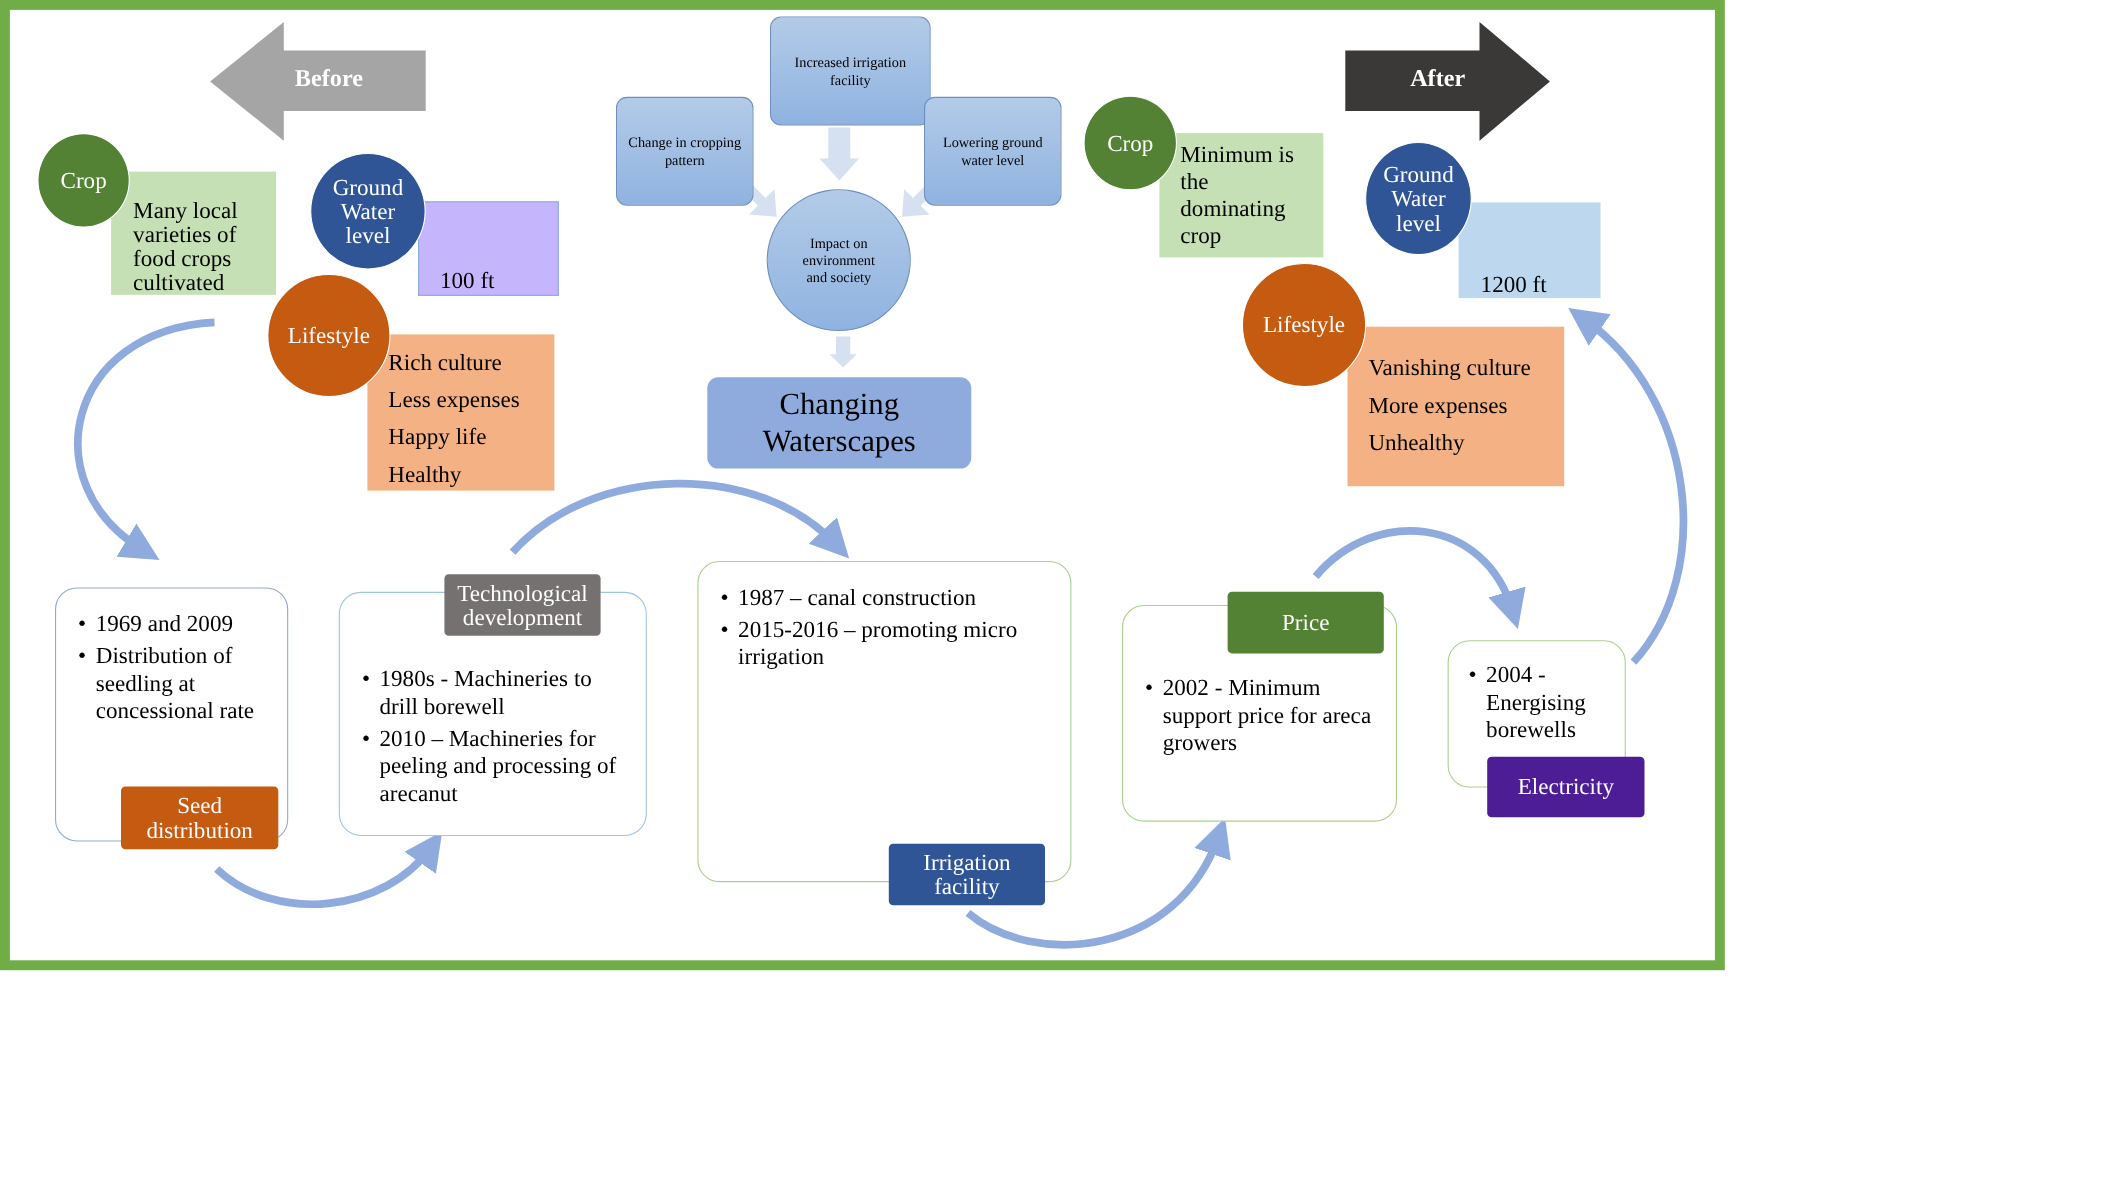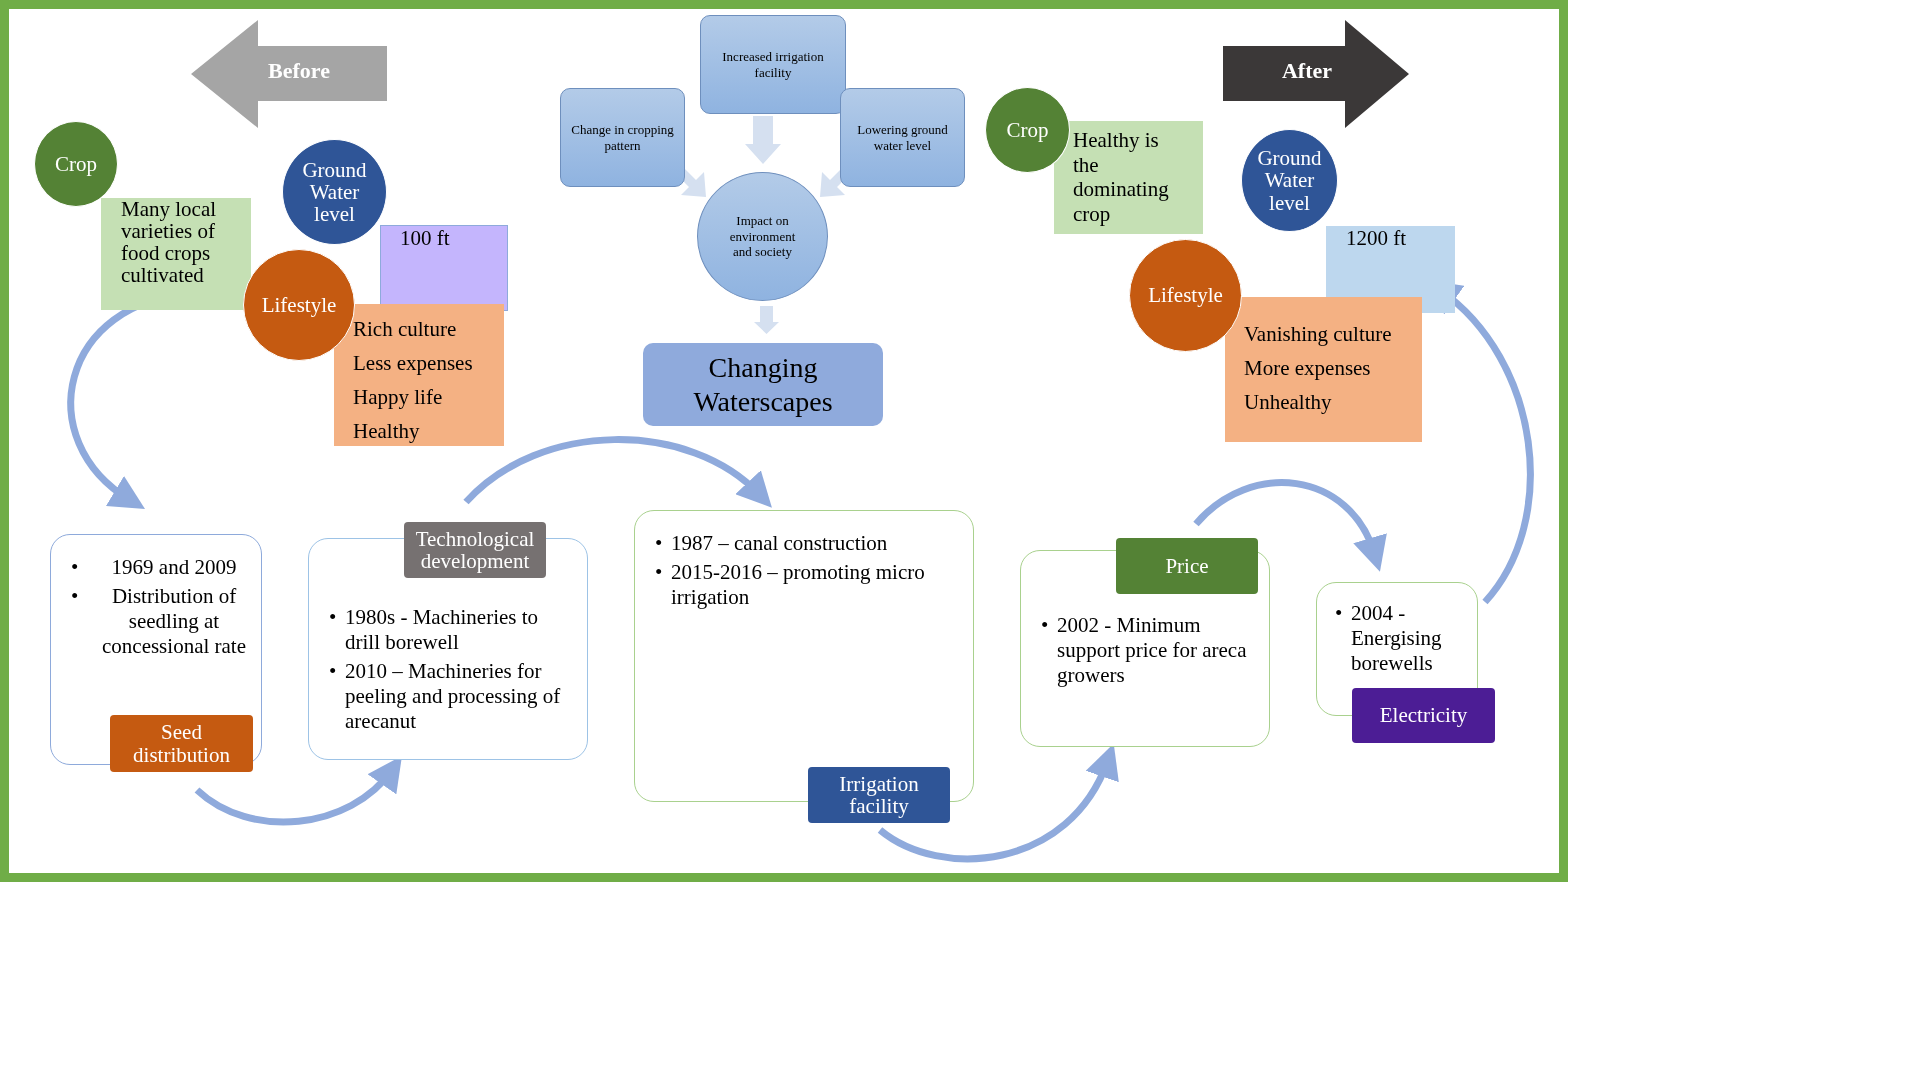--- a/index.html
+++ b/index.html
@@ -4,21 +4,21 @@
 <style>
   html, body { margin: 0; padding: 0; background: #ffffff; }
   body { width: 1568px; height: 882px; position: relative; overflow: hidden;
          font-family: "Liberation Serif", "DejaVu Serif", serif; color: #000; }
   .frame { position: absolute; left: 0; top: 0; width: 1568px; height: 882px;
            box-sizing: border-box; border: 9px solid #70ad47; }
   .abs { position: absolute; box-sizing: border-box; }
   svg.layer { position: absolute; left: 0; top: 0; }
   .circle { border-radius: 50%; display: flex; align-items: center; justify-content: center;
             text-align: center; color: #fff; line-height: 1.05; }
-  .tb { display: flex; align-items: flex-start; margin-top: 42px; }
+  .tb { display: flex; align-items: flex-end; }
   .rect-text { line-height: 1.05; }
   .bul { margin: 0; padding: 0; list-style: none; }
   .bul li { position: relative; padding-left: 16px; }
   .bul li::before { content: "\2022"; position: absolute; left: 0; }
   .tag { border-radius: 4px; color: #fff; text-align: center; display: flex; align-items: center;
          justify-content: center; line-height: 1.05; }
   .card { border-radius: 20px; background: #fff; }
   .bluebox { border-radius: 10px; border: 1px solid #6e8fbd;
              background: linear-gradient(#b3cbe8, #8fb3e0); display: flex; align-items: center;
              justify-content: center; text-align: center; font-size: 13px; line-height: 1.2; }
@@ -97,21 +97,21 @@
 </div>
 <div class="abs bluebox" style="left:697px; top:172px; width:131px; height:129px; border-radius:50%;">
   <span style="width:80px;">Impact on environment and society</span>
 </div>
 <div class="abs" style="left:643px; top:343px; width:240px; height:83px; border-radius:10px; background:#8faadc; text-align:center; font-size:28px; line-height:34px; padding-top:8px;">
   <div>Changing</div>
   <div>Waterscapes</div>
 </div>
 
 <div class="abs rect-text" style="left:1054px; top:121px; width:149px; height:113px; background:#c5e0b4; padding:7px 0 0 19px; font-size:21px; line-height:24.5px;">
-  <div>Healthy  is</div>
+  <div>Minimum  is</div>
   <div>the</div>
   <div>dominating</div>
   <div>crop</div>
 </div>
 <div class="abs circle" style="left:985px; top:87px; width:85px; height:86px; background:#548235; border:1px solid #fff; font-size:21px;">
   <span>Crop</span>
 </div>
 
 <div class="abs tb" style="left:1326px; top:184px; width:129px; height:87px; background:#bdd7ee; padding-left:20px; font-size:21px;">
   <span>1200 ft</span>
@@ -126,21 +126,21 @@
 
 <div class="abs" style="left:1225px; top:297px; width:197px; height:145px; background:#f4b183; padding:20px 0 0 19px; font-size:21px; line-height:34px;">
   <div>Vanishing culture</div>
   <div>More expenses</div>
   <div>Unhealthy</div>
 </div>
 <div class="abs circle" style="left:1129px; top:239px; width:113px; height:113px; background:#c55a11; border:1px solid #fff; font-size:21px;">
   <span>Lifestyle</span>
 </div>
 
-<div class="abs card" style="left:50px; top:534px; width:212px; height:231px; border:1px solid #8eaadb; padding:20px 0 0 20px; font-size:21px; line-height:25px;text-align:center;">
+<div class="abs card" style="left:50px; top:534px; width:212px; height:231px; border:1px solid #8eaadb; padding:20px 0 0 20px; font-size:21px; line-height:25px;">
   <ul class="bul">
     <li style="margin-bottom:4px;">1969 and 2009</li>
     <li>Distribution of seedling at concessional rate</li>
   </ul>
 </div>
 <div class="abs tag" style="left:110px; top:715px; width:143px; height:57px; background:#c55a11; font-size:21px;">
   <div>
     <div>Seed</div>
     <div>distribution</div>
   </div>

